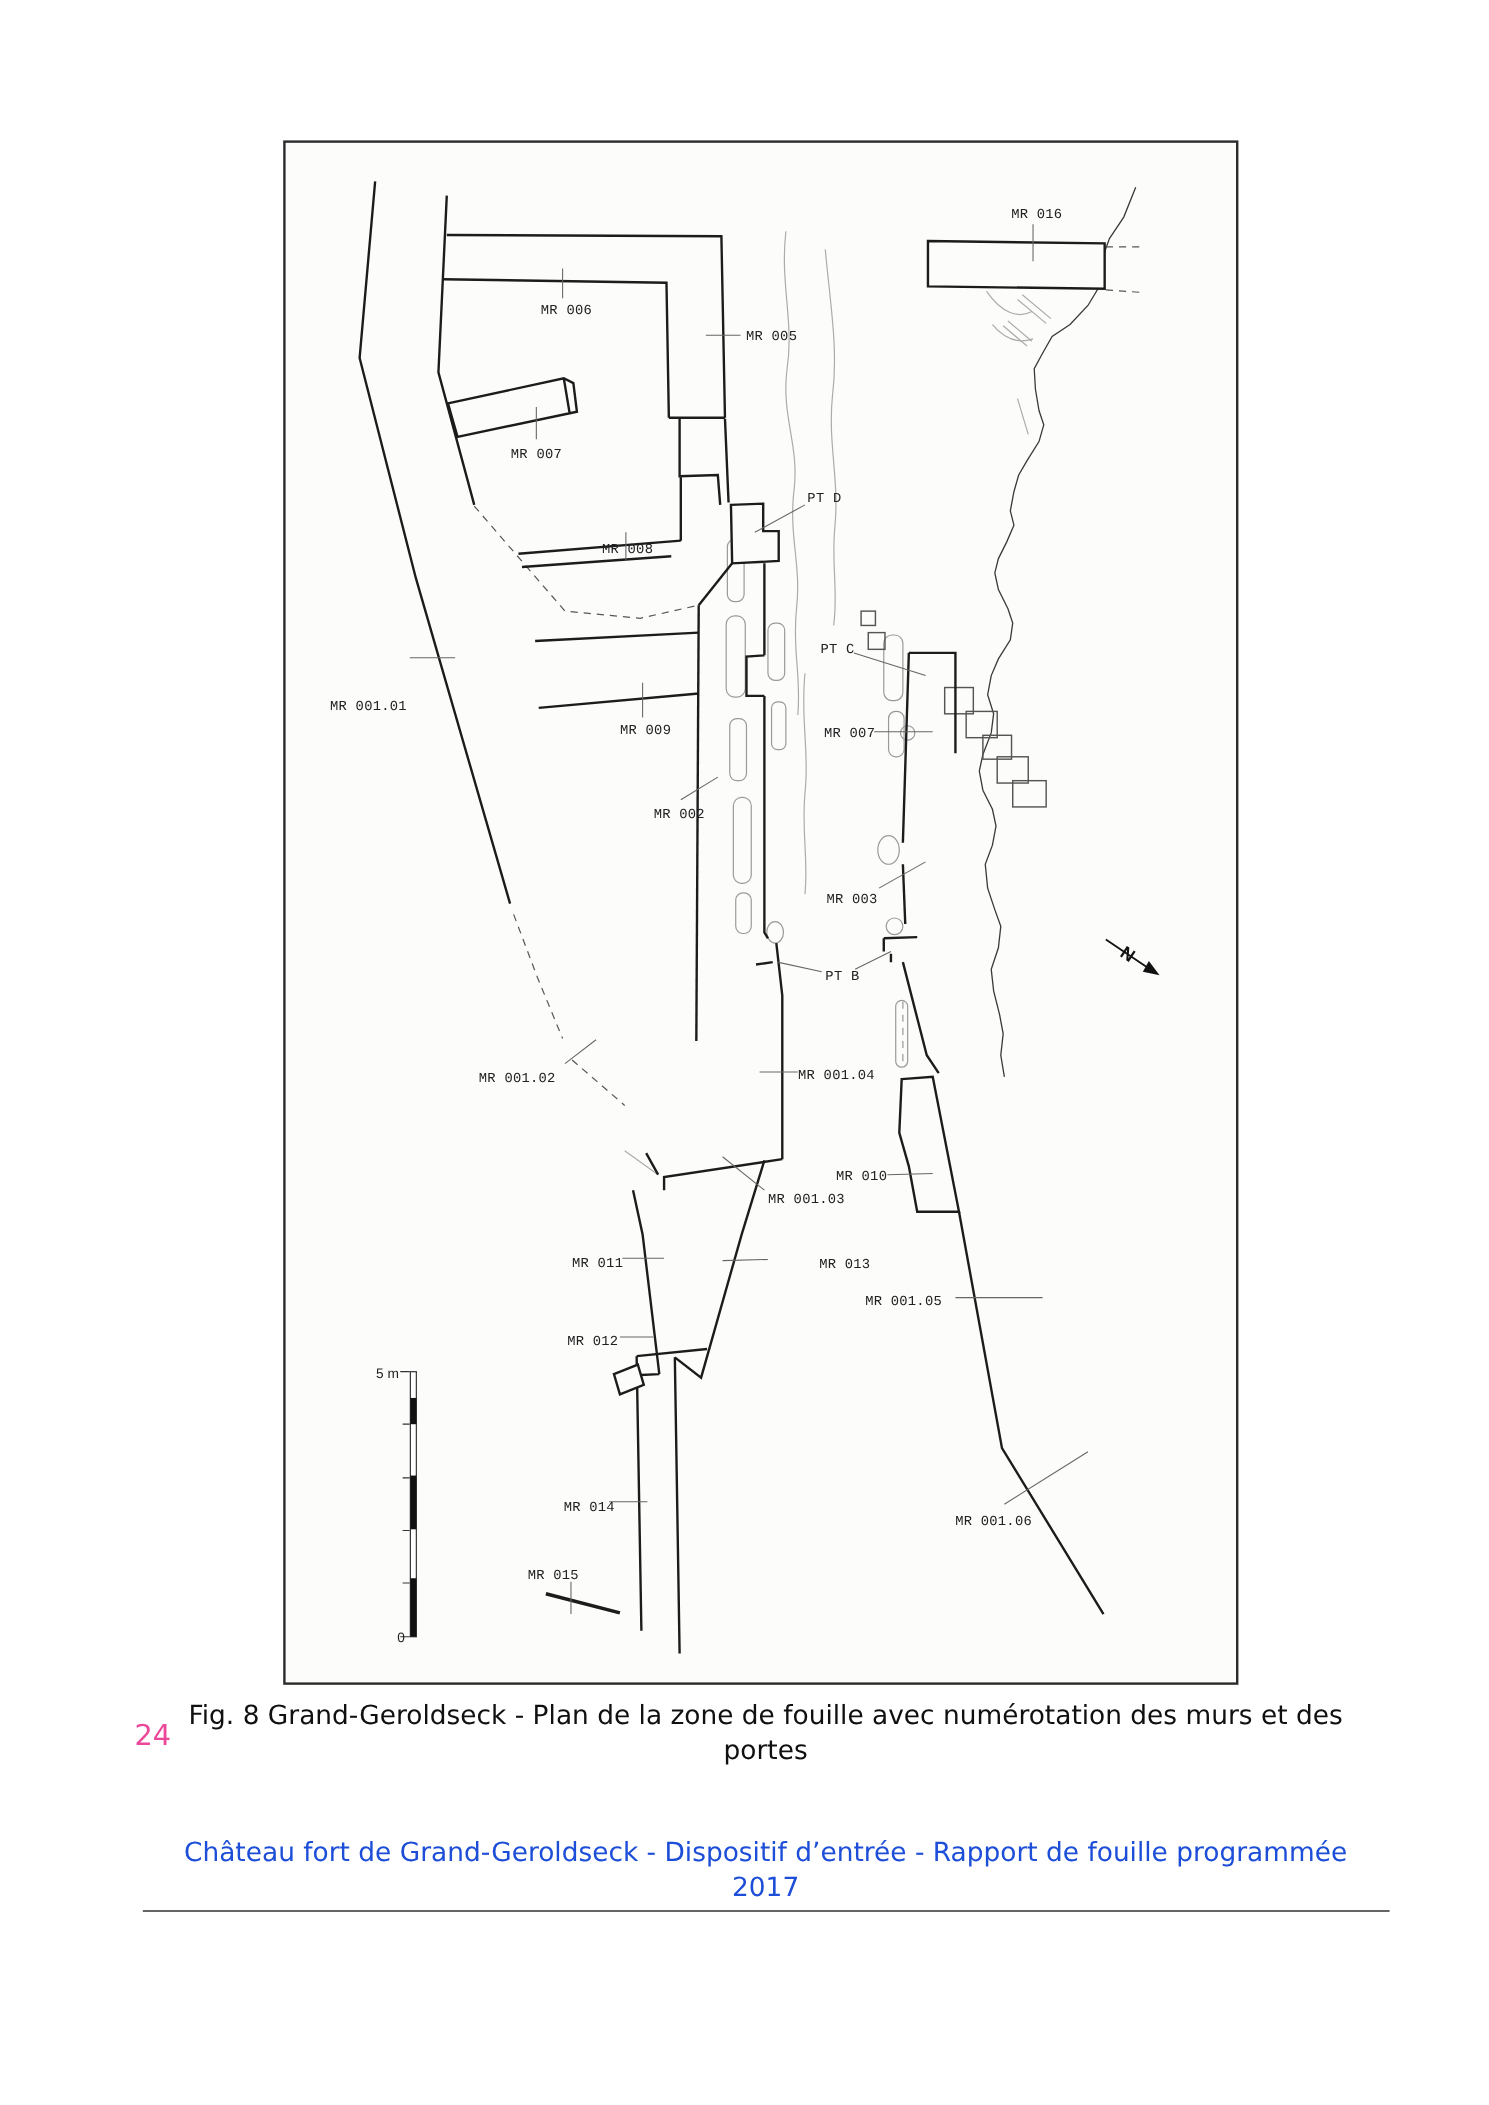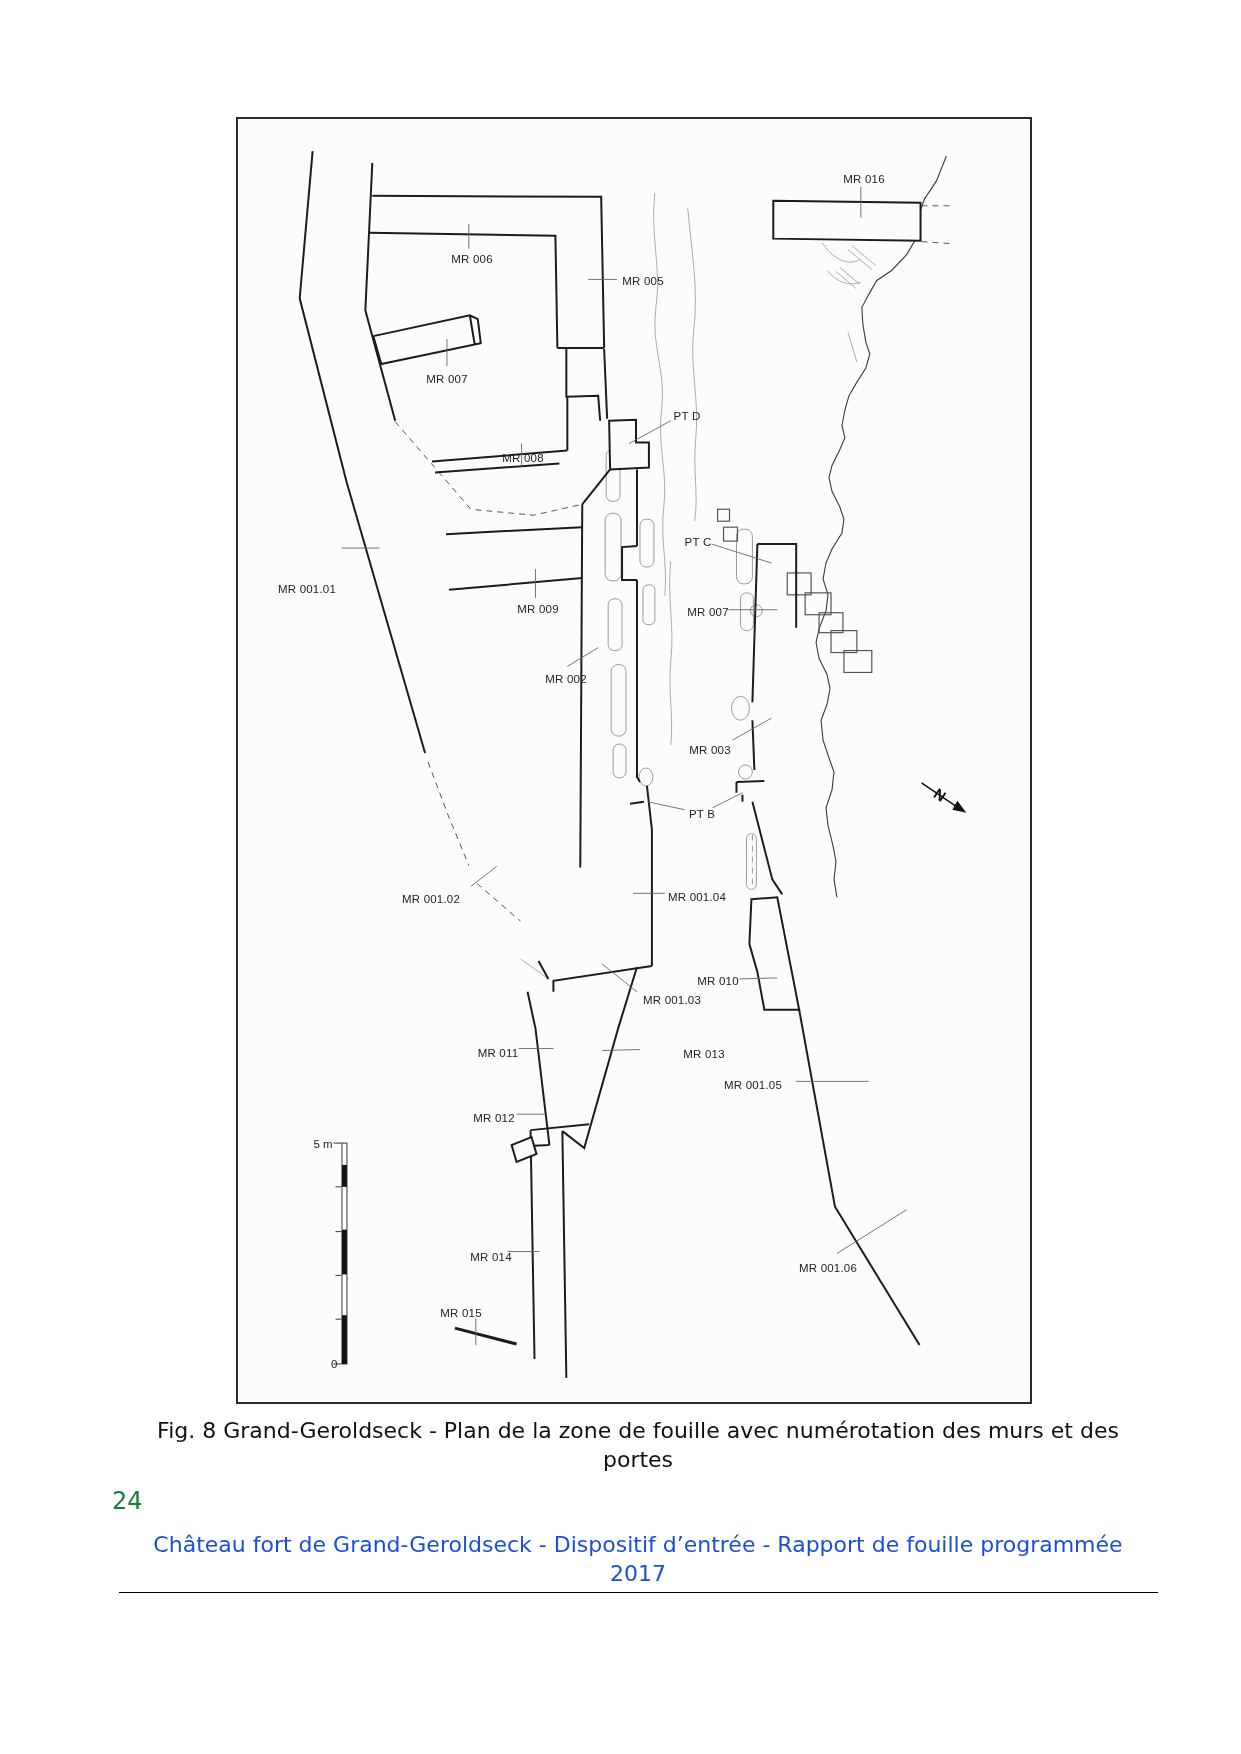--- a/index.html
+++ b/index.html
@@ -14,21 +14,21 @@
     position:absolute;
     left:236px;top:117px;width:796px;height:1287px;
     border:2px solid #2b2b2b;
     background:#fcfcfb;
     box-sizing:border-box;
   }
   .plan-svg{position:absolute;left:0;top:0;width:100%;height:100%;}
   .plan-label{
     position:absolute;
     transform:translate(-50%,-50%);
-    font-family:Liberation Sans, sans-serif;
+    font-family:Liberation Mono, monospace;
     font-size:11.5px;
     color:#222;
     white-space:nowrap;
     letter-spacing:.2px;
     text-align:right;
   }
   .svg-label{
     font-family:"Liberation Sans", sans-serif;
     font-size:11.5px;
     fill:#222;
@@ -40,22 +40,22 @@
     fill:#111;
   }
   .caption{
     position:absolute;
     left:138px;top:1416px;width:1000px;
     text-align:center;
     font-size:22px;line-height:1.32;color:#101010;
   }
   .page-number{
     position:absolute;
-    left:112px;top:1487px;
-    font-size:24px;color:#15803d;
+    left:112px;top:1432px;
+    font-size:24px;color:#ec4899;
   }
   .footer-text{
     position:absolute;
     left:153px;top:1531px;width:970px;
     text-align:center;
     font-size:22px;line-height:1.30;color:#1d4ed8;
   }
   .footer-rule{
     position:absolute;
     left:119px;top:1592px;width:1039px;height:0;

